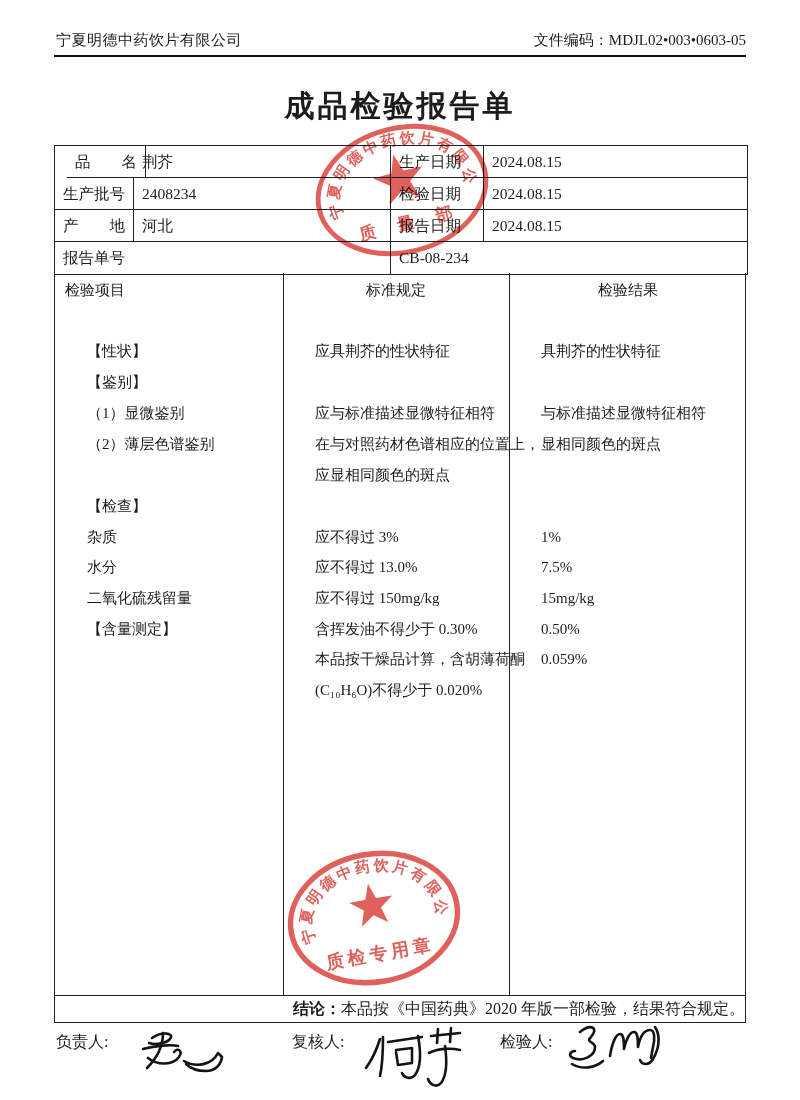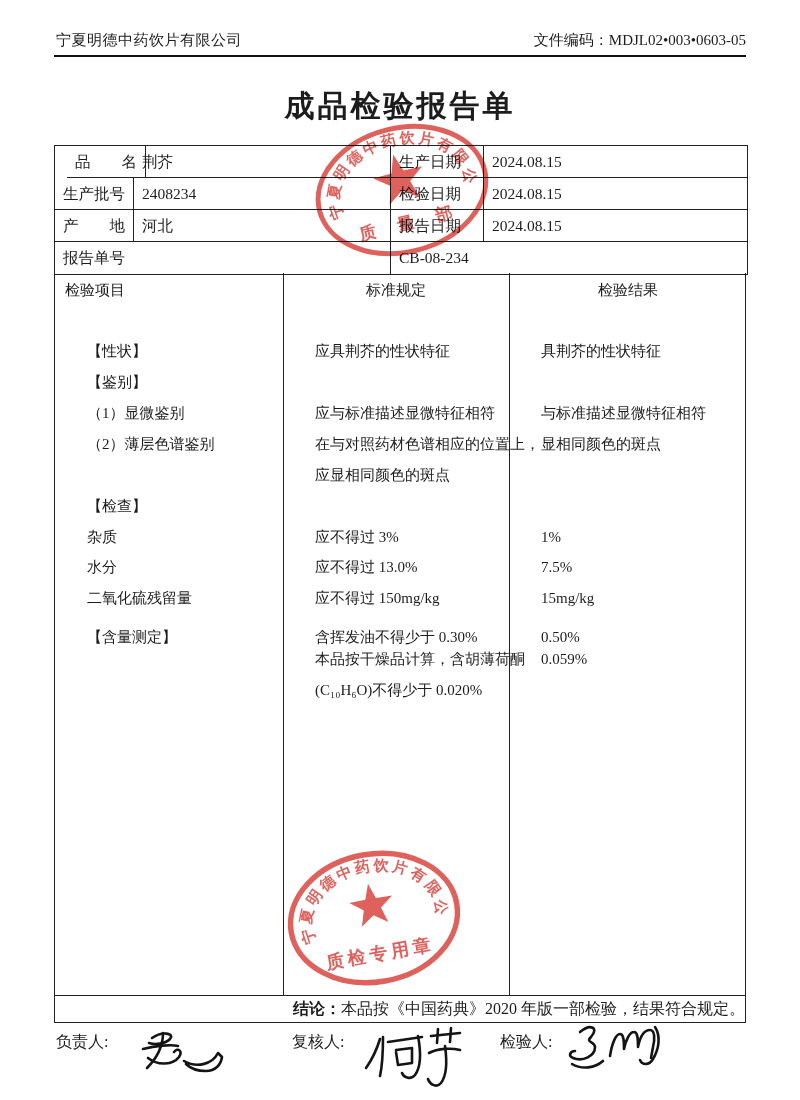--- a/index.html
+++ b/index.html
@@ -127,21 +127,21 @@
     <div class="drow" style="top:283px">
         <span class="dc dc1">水分</span>
         <span class="dc dc2">应不得过 13.0%</span>
         <span class="dc dc3">7.5%</span>
       </div>
     <div class="drow" style="top:314px">
         <span class="dc dc1">二氧化硫残留量</span>
         <span class="dc dc2">应不得过 150mg/kg</span>
         <span class="dc dc3">15mg/kg</span>
       </div>
-    <div class="drow" style="top:353px">
+    <div class="drow" style="top:345px">
         <span class="dc dc1">【含量测定】</span>
         <span class="dc dc2">含挥发油不得少于 0.30%</span>
         <span class="dc dc3">0.50%</span>
       </div>
     <div class="drow" style="top:375px">
         <span class="dc dc1"></span>
         <span class="dc dc2">本品按干燥品计算，含胡薄荷酮</span>
         <span class="dc dc3">0.059%</span>
       </div>
     <div class="drow" style="top:406px">

